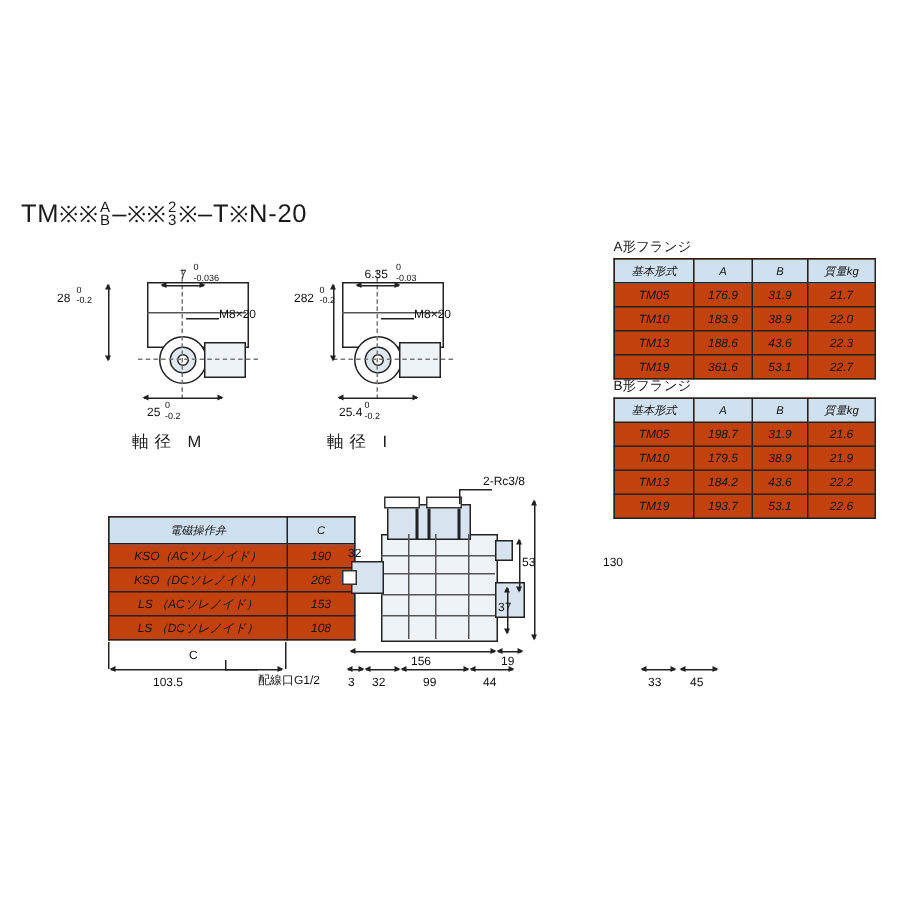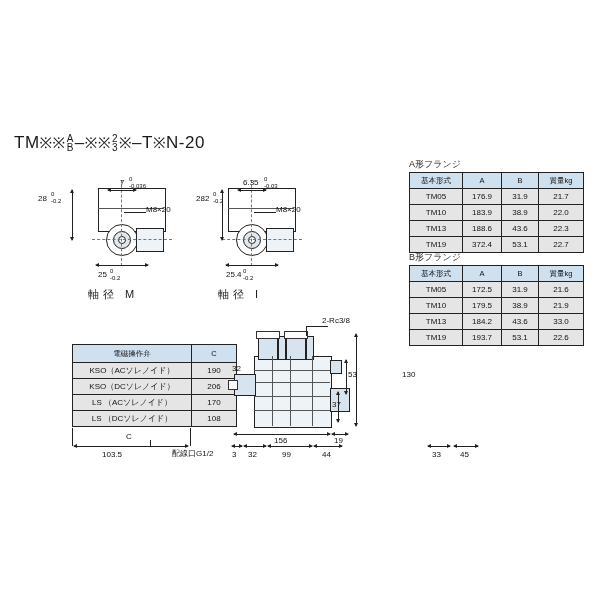--- a/index.html
+++ b/index.html
@@ -42,21 +42,21 @@
   .shaft-box{position:absolute;}
   .shaft-body{
     position:absolute;border:1px solid #222;background:#fff;
   }
   .circle{
     position:absolute;border:1px solid #222;border-radius:50%;background:#fff;
   }
   .circle.inner{background:#dfe7ef;}
 
   
-  table{border-collapse:collapse;position:absolute;background:#e5e5e5;}
+  table{border-collapse:collapse;position:absolute;background:#c2410c;font-style:italic;}
   table th,table td{
     border:1px solid #222;
     font-size:8px;
     text-align:center;
     padding:0;
     height:15px;
     color:#111;
   }
   table th{background:#cfe0ee;font-weight:normal;font-size:7.5px;}
   .tbl-title{position:absolute;font-size:9px;}
@@ -185,21 +185,21 @@
       <tr>
         <td>KSO（ACソレノイド）</td>
         <td>190</td>
       </tr>
       <tr>
         <td>KSO（DCソレノイド）</td>
         <td>206</td>
       </tr>
       <tr>
         <td>LS （ACソレノイド）</td>
-        <td>170</td>
+        <td>153</td>
       </tr>
       <tr>
         <td>LS （DCソレノイド）</td>
         <td>108</td>
       </tr>
     </tbody>
   </table>
 
   <div>
     <div class="vl" style="left:72px;top:428px;height:18px;"></div>
@@ -296,55 +296,55 @@
         <td>22.0</td>
       </tr>
       <tr>
         <td>TM13</td>
         <td>188.6</td>
         <td>43.6</td>
         <td>22.3</td>
       </tr>
       <tr>
         <td>TM19</td>
-        <td>372.4</td>
+        <td>361.6</td>
         <td>53.1</td>
         <td>22.7</td>
       </tr>
     </tbody>
   </table>
 
   <div class="tbl-title" style="left:409px;top:251px;">B形フランジ</div>
   <table id="flange-b" class="flange-table">
     <thead>
       <tr>
         <th>基本形式</th>
         <th>A</th>
         <th>B</th>
         <th>質量kg</th>
       </tr>
     </thead>
     <tbody>
       <tr>
         <td>TM05</td>
-        <td>172.5</td>
+        <td>198.7</td>
         <td>31.9</td>
         <td>21.6</td>
       </tr>
       <tr>
         <td>TM10</td>
         <td>179.5</td>
         <td>38.9</td>
         <td>21.9</td>
       </tr>
       <tr>
         <td>TM13</td>
         <td>184.2</td>
         <td>43.6</td>
-        <td>33.0</td>
+        <td>22.2</td>
       </tr>
       <tr>
         <td>TM19</td>
         <td>193.7</td>
         <td>53.1</td>
         <td>22.6</td>
       </tr>
     </tbody>
   </table>
 

